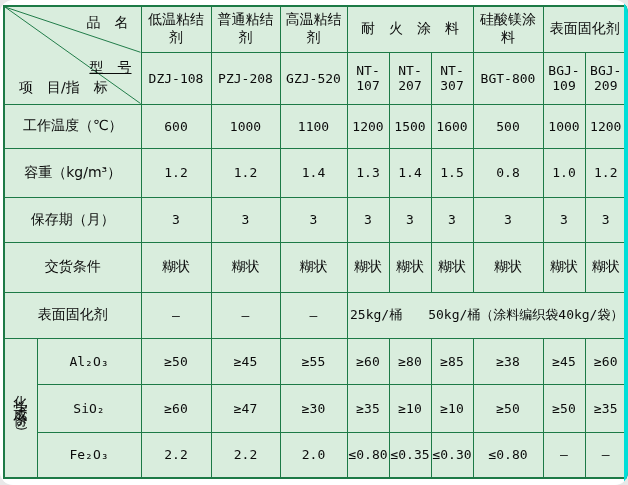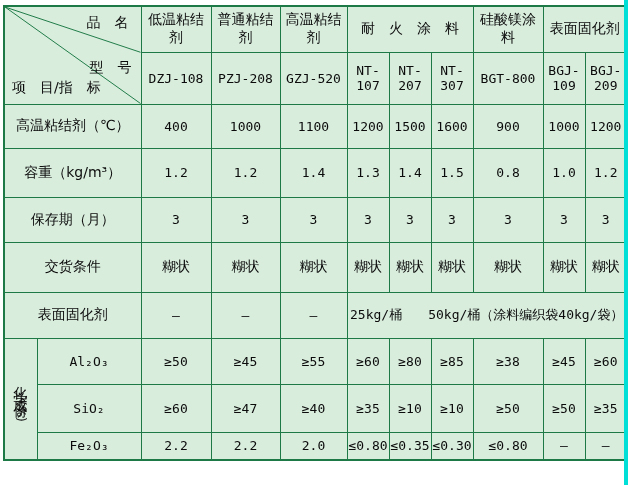--- a/index.html
+++ b/index.html
@@ -1,42 +1,42 @@
 <!DOCTYPE html>
 <html style="--bg: #d9eddd; --grid: #1d7a46; --text: #0b0b0b; --edge: #00ded8; --page: #ffffff;"><head>
 <meta charset="utf-8">
 <style>
   :root{
     --bg:#d9eddd; --grid:#1d7a46; --text:#0b0b0b; --edge:#00ded8; --page:#ffffff;
   }
   html,body{margin:0;padding:0;}
   body{font-family:"DejaVu Sans", sans-serif; background:#e8e8e8;}
-  .page{position:relative;width:628px;height:485px;background:var(--page);overflow:hidden;}
+  .page{position:relative;width:628px;height:485px;background:var(--page);overflow:hidden;border-radius:13px;}
   table.spec{
     position:absolute;left:3px;top:5px;
     border-collapse:collapse;table-layout:fixed;
     background:var(--bg);
     border:2px solid var(--grid);
     color:var(--text);
   }
   td{
     border:1px solid var(--grid);
     text-align:center;vertical-align:middle;
     padding:0;overflow:hidden;
     color:var(--text);
   }
   .hdr{font-size:14px;}
   .mono{font-family:"DejaVu Sans Mono", monospace;font-size:13px;}
   .rowlabel{font-size:14px;}
   .corner{position:relative;}
   .corner svg{position:absolute;left:0;top:0;width:100%;height:100%;}
   .corner .pin{position:absolute;font-size:14px;white-space:nowrap;}
   .pin-name{top:7px;right:12px;}
-  .pin-model{top:52px;right:9px;}
-  .pin-item{bottom:7px;left:7px;}
+  .pin-model{top:52px;right:9px;text-decoration:underline;}
+  .pin-item{bottom:7px;left:14px;}
   .chemcell{padding:2px 0;}
   .chem-label{
     display:block;margin:0 auto;
     writing-mode:vertical-lr;text-orientation:upright;
     font-size:14px;letter-spacing:6px;line-height:1;
   }
   .chem-unit{
     display:block;margin:2px auto 0;
     writing-mode:vertical-lr;
     font-size:12px;line-height:1;
@@ -88,28 +88,28 @@
       <td class="mono">GZJ-520</td>
       <td class="mono">NT-107</td>
       <td class="mono">NT-207</td>
       <td class="mono">NT-307</td>
       <td class="mono">BGT-800</td>
       <td class="mono">BGJ-109</td>
       <td class="mono">BGJ-209</td>
     </tr>
 
     <tr style="height:44px">
-      <td class="rowlabel" colspan="2">高温粘结剂（℃）</td>
-      <td class="mono">400</td>
+      <td class="rowlabel" colspan="2">工作温度（℃）</td>
+      <td class="mono">600</td>
       <td class="mono">1000</td>
       <td class="mono">1100</td>
       <td class="mono">1200</td>
       <td class="mono">1500</td>
       <td class="mono">1600</td>
-      <td class="mono">900</td>
+      <td class="mono">500</td>
       <td class="mono">1000</td>
       <td class="mono">1200</td>
     </tr>
 
     <tr style="height:49px">
       <td class="rowlabel" colspan="2">容重（kg/m³）</td>
       <td class="mono">1.2</td>
       <td class="mono">1.2</td>
       <td class="mono">1.4</td>
       <td class="mono">1.3</td>
@@ -168,30 +168,30 @@
       <td class="mono">≥85</td>
       <td class="mono">≥38</td>
       <td class="mono">≥45</td>
       <td class="mono">≥60</td>
     </tr>
 
     <tr style="height:48px">
       <td class="mono">SiO₂</td>
       <td class="mono">≥60</td>
       <td class="mono">≥47</td>
-      <td class="mono">≥40</td>
+      <td class="mono">≥30</td>
       <td class="mono">≥35</td>
       <td class="mono">≥10</td>
       <td class="mono">≥10</td>
       <td class="mono">≥50</td>
       <td class="mono">≥50</td>
       <td class="mono">≥35</td>
     </tr>
 
-    <tr style="height:28px">
+    <tr style="height:46px">
       <td class="mono">Fe₂O₃</td>
       <td class="mono">2.2</td>
       <td class="mono">2.2</td>
       <td class="mono">2.0</td>
       <td class="mono">≤0.80</td>
       <td class="mono">≤0.35</td>
       <td class="mono">≤0.30</td>
       <td class="mono">≤0.80</td>
       <td class="mono">—</td>
       <td class="mono">—</td>

